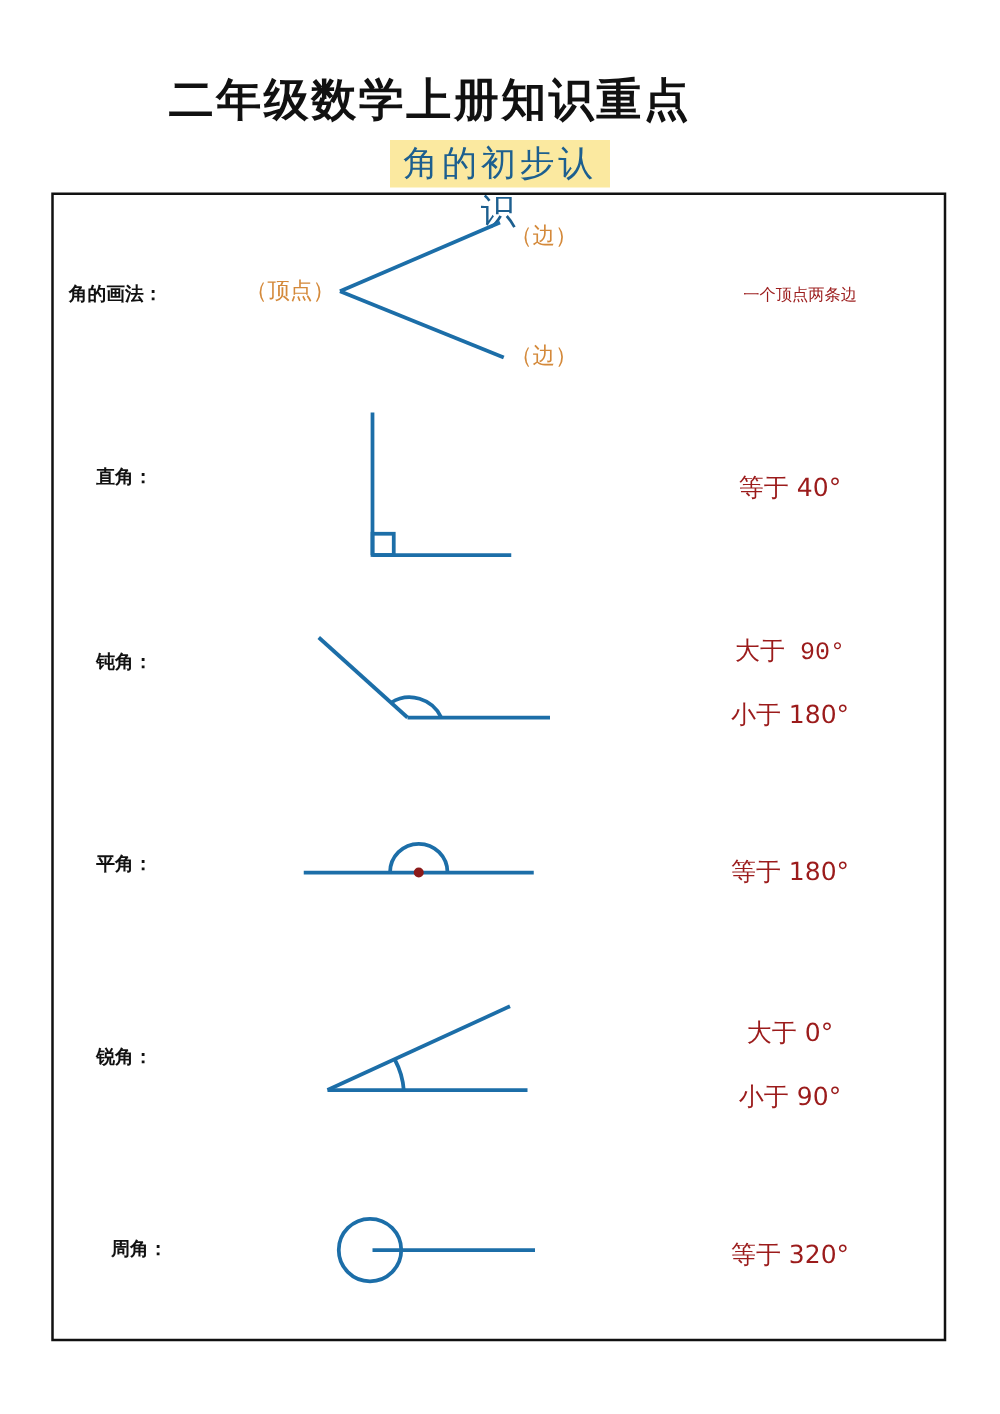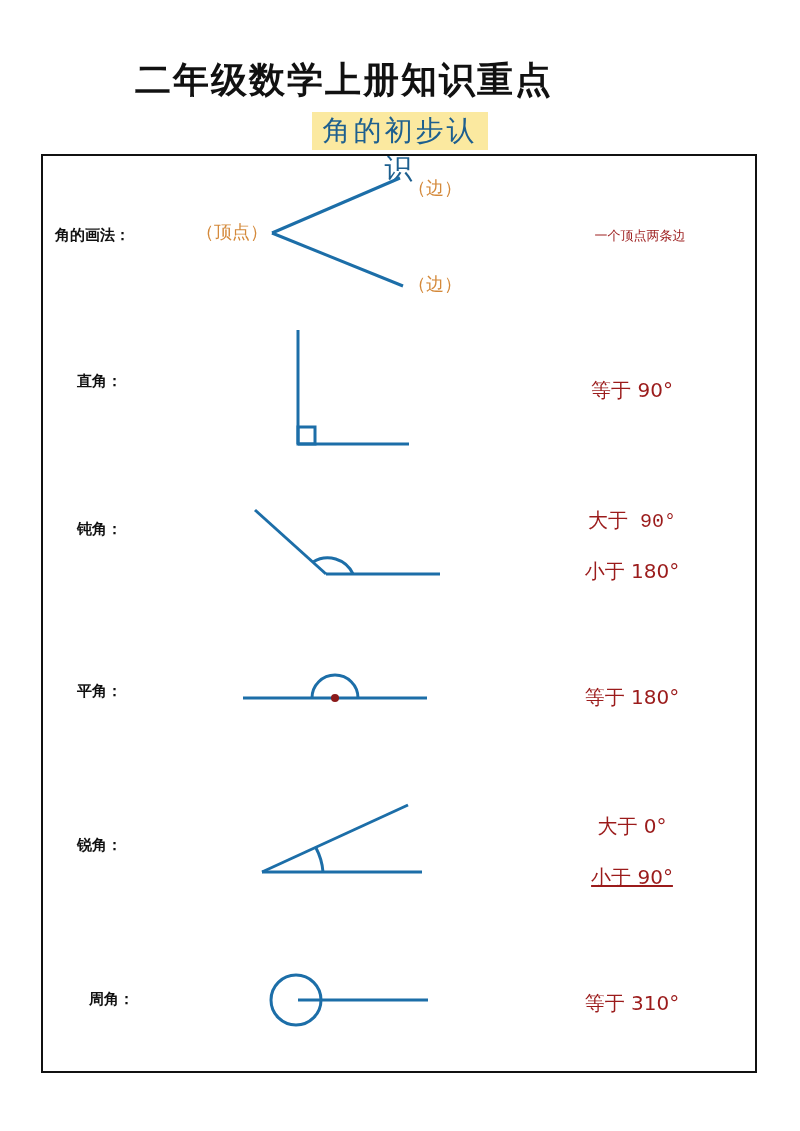--- a/index.html
+++ b/index.html
@@ -69,19 +69,19 @@
 <div class="label" style="left:77px; top:520px;">钝角：</div>
 <div class="label" style="left:77px; top:682px;">平角：</div>
 <div class="label" style="left:77px; top:836px;">锐角：</div>
 <div class="label" style="left:89px; top:990px;">周角：</div>
 
 <div class="orange" style="left:196px; top:220px;">（顶点）</div>
 <div class="orange" style="left:408px; top:176px;">（边）</div>
 <div class="orange" style="left:408px; top:272px;">（边）</div>
 
 <div class="desc" style="left:540px; top:227px; font-size:13px;">一个顶点两条边</div>
-<div class="desc" style="left:532px; top:377px;">等于 90°</div>
+<div class="desc" style="left:532px; top:377px;">等于 40°</div>
 <div class="desc" style="left:532px; top:507px;font-family:Liberation Mono, monospace;">大于 90°</div>
 <div class="desc" style="left:532px; top:558px;">小于 180°</div>
 <div class="desc" style="left:532px; top:684px;">等于 180°</div>
 <div class="desc" style="left:532px; top:813px;">大于 0°</div>
-<div class="desc" style="left:532px; top:864px;text-decoration:underline;">小于 90°</div>
-<div class="desc" style="left:532px; top:990px;">等于 310°</div>
+<div class="desc" style="left:532px; top:864px;">小于 90°</div>
+<div class="desc" style="left:532px; top:990px;">等于 320°</div>
 
 </body></html>

